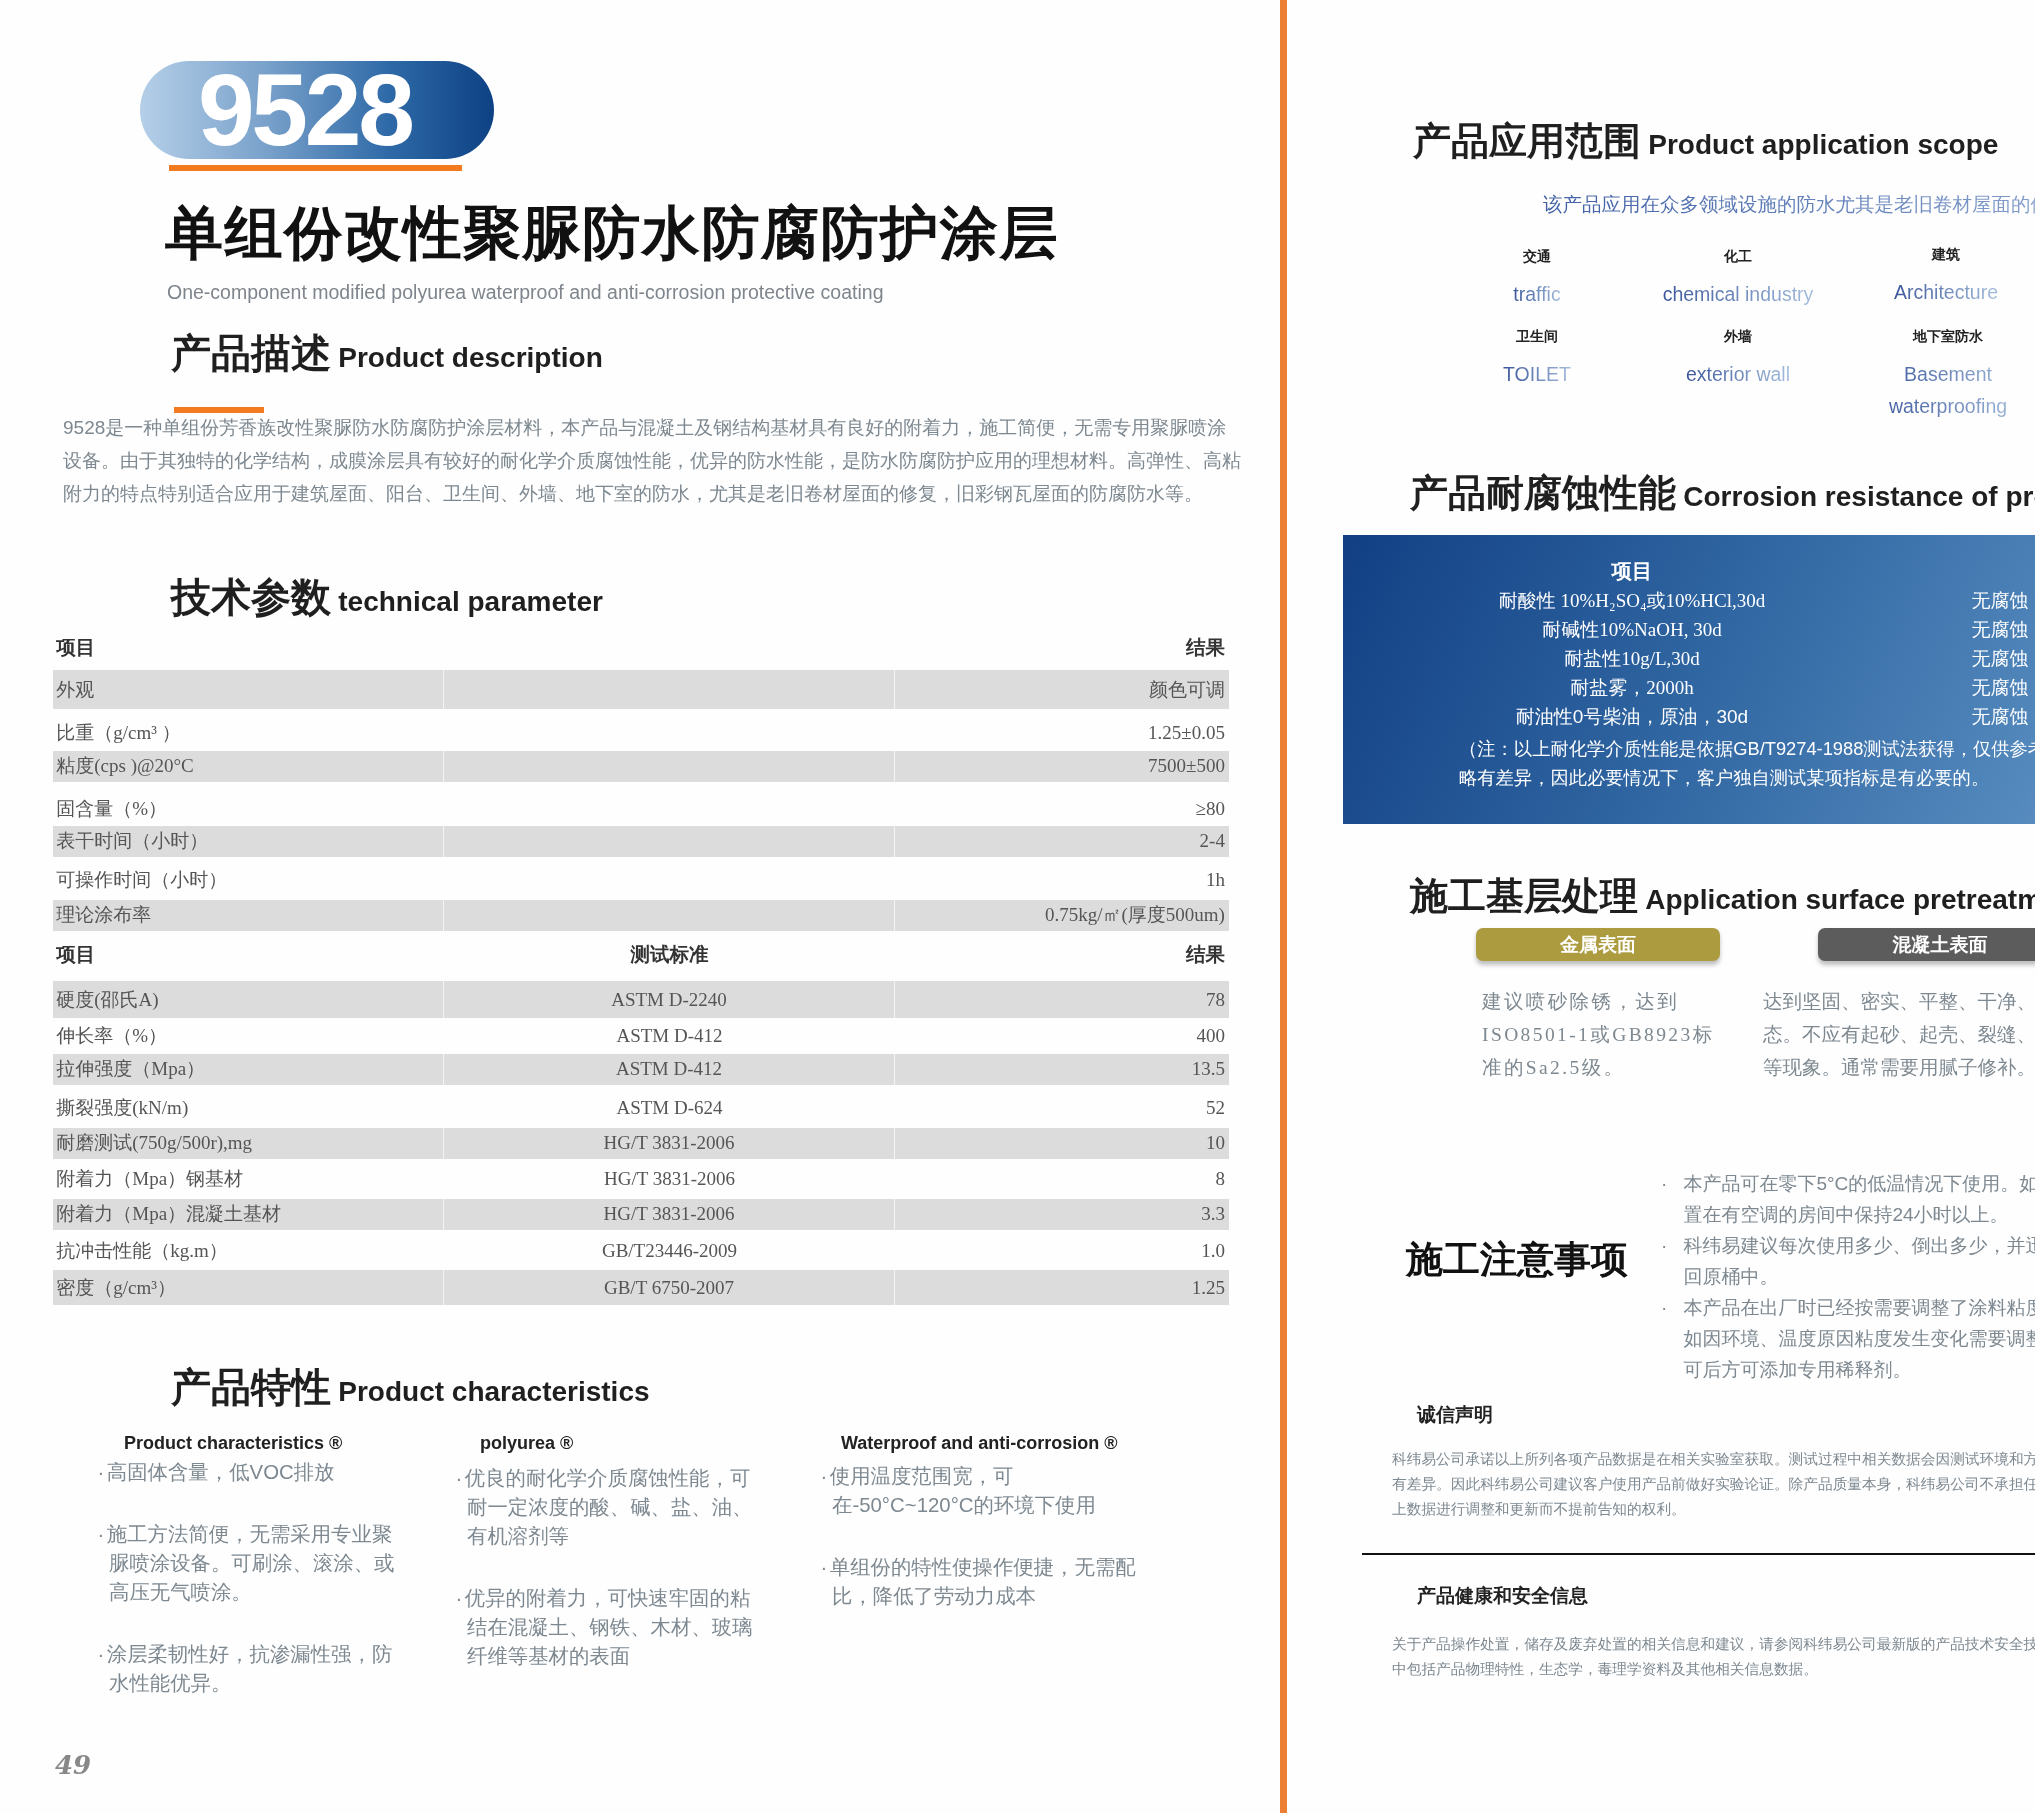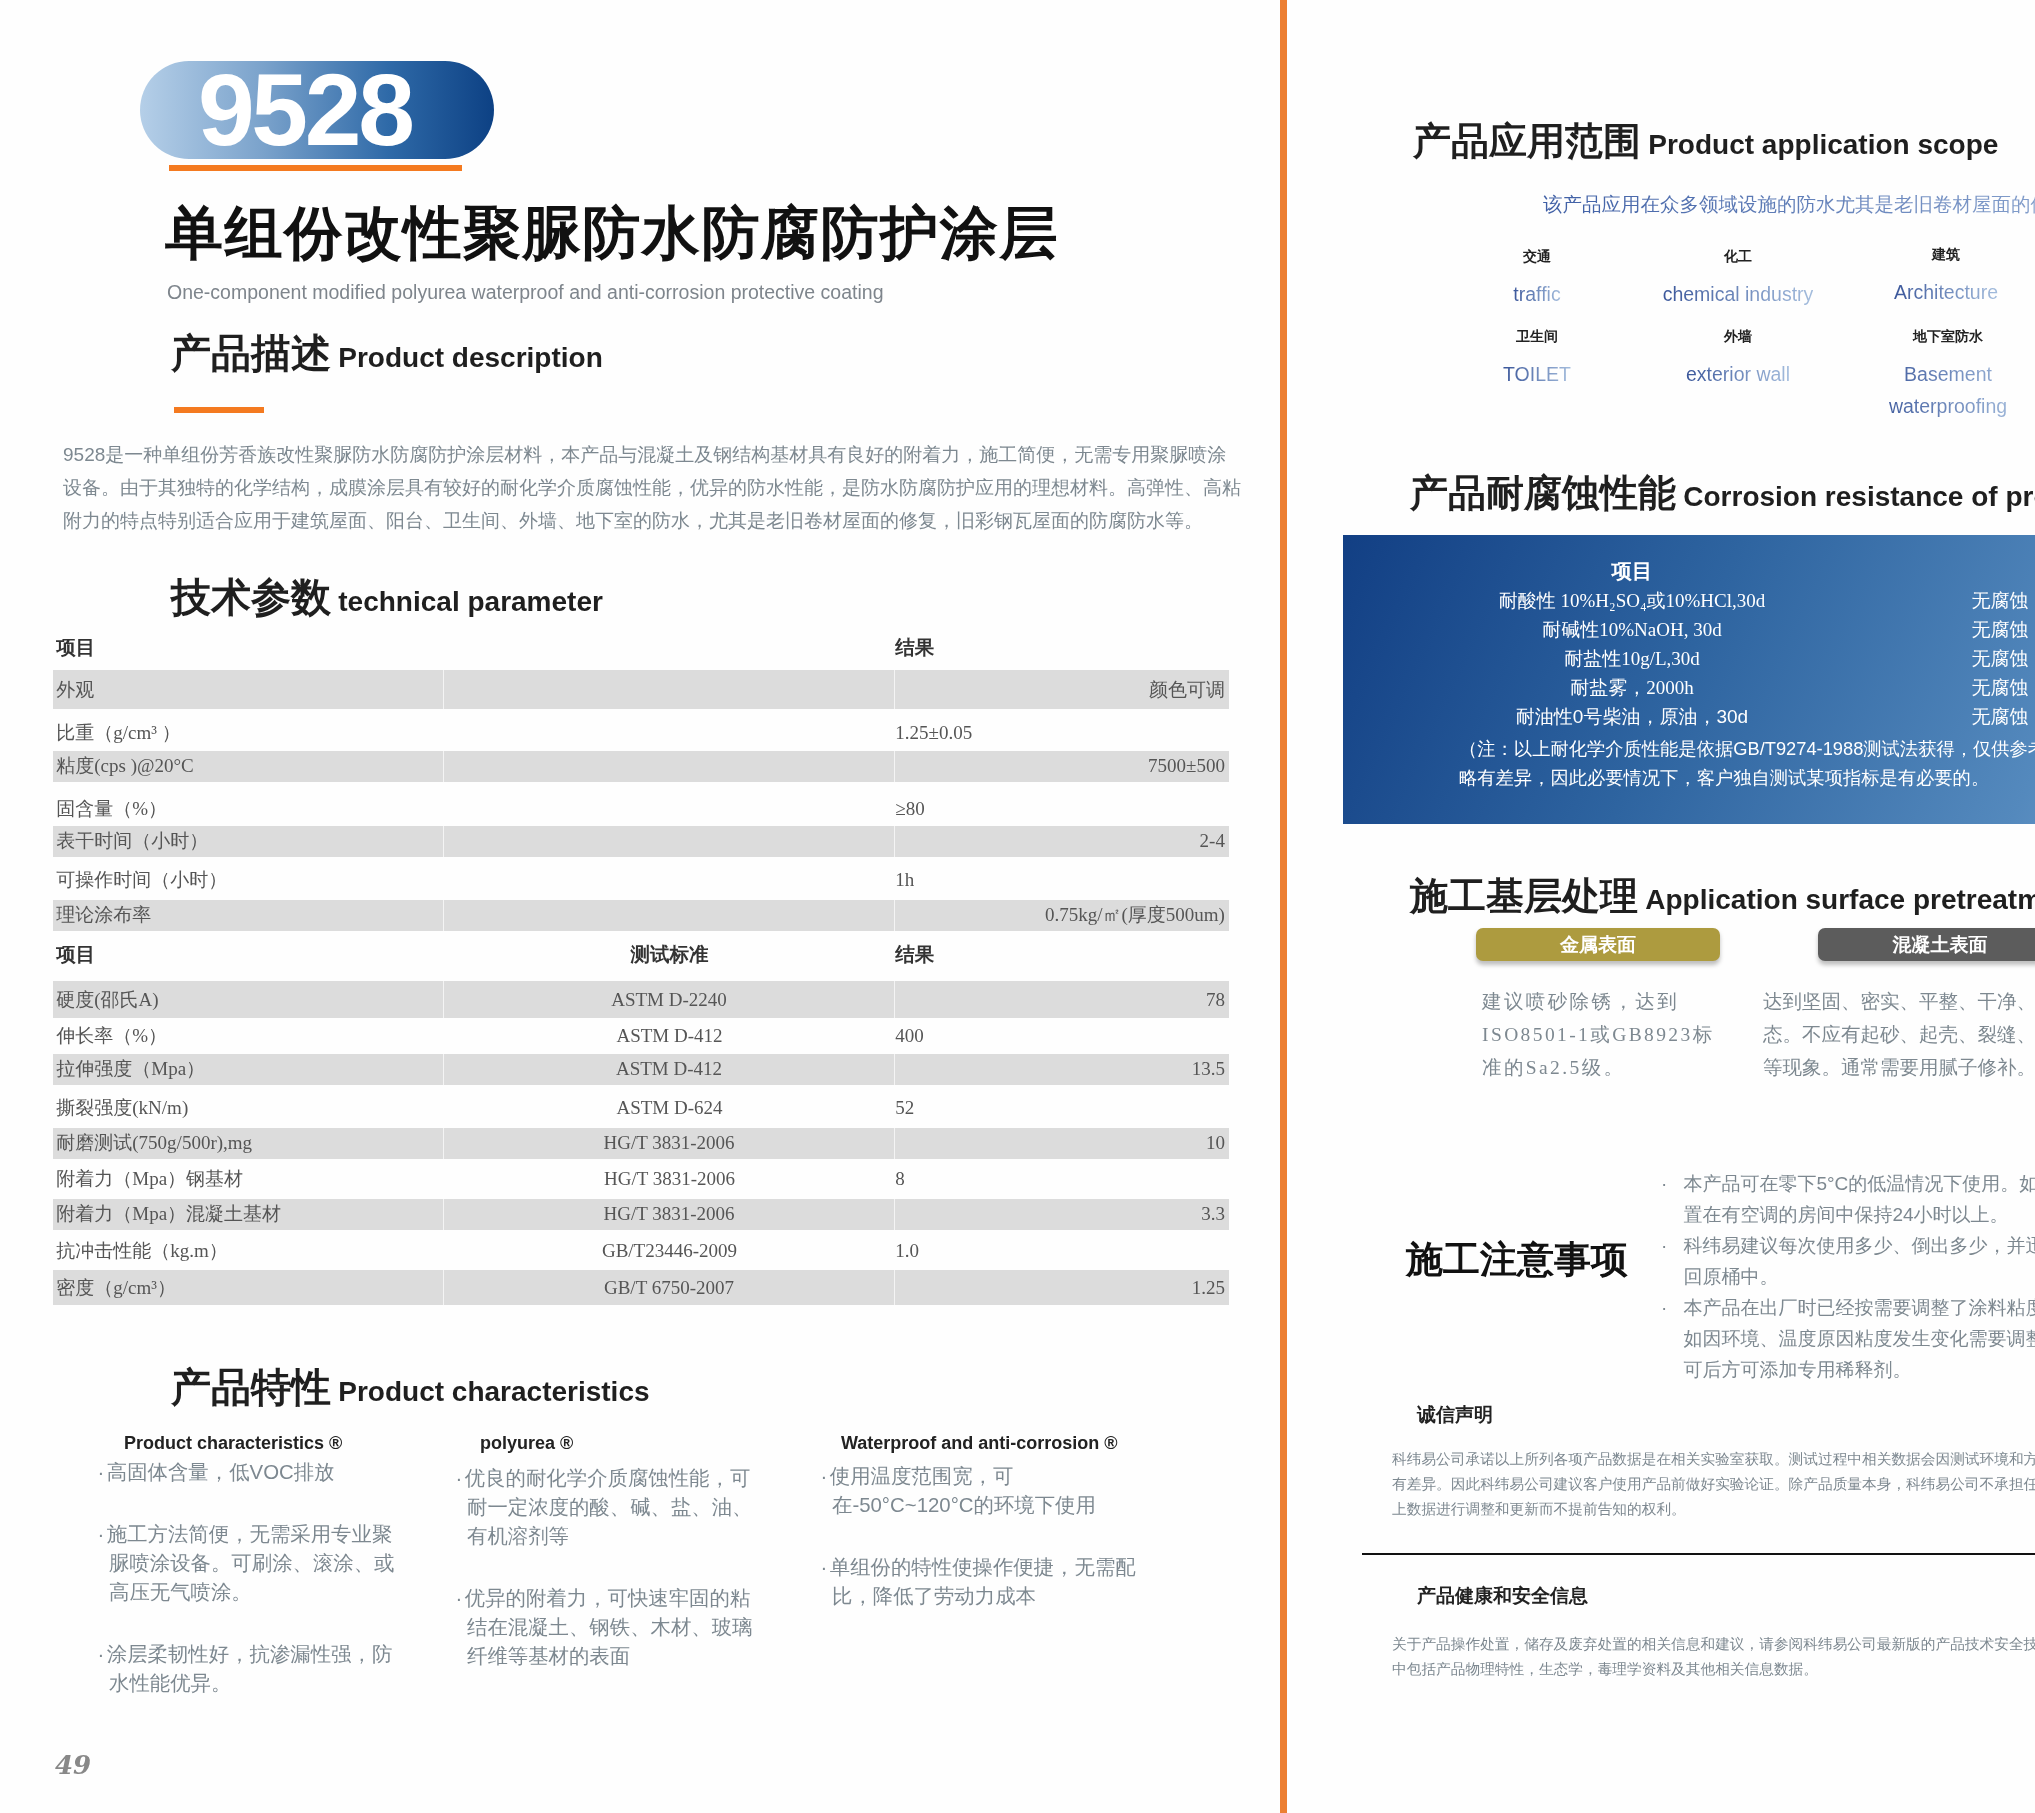--- a/index.html
+++ b/index.html
@@ -17,29 +17,29 @@
   .badge span { color:#fff; font-weight:bold; font-size: 102px; letter-spacing: -3.3px; line-height:1; margin-left:-24.4px; }
   .badge-underline { left: 169px; top: 165px; width: 293px; height: 5.7px; background:#f47a20; }
   .main-title { left: 165px; top: 195px; font-size: 58px; font-weight: bold; color:#111; letter-spacing: 1.6px; white-space:nowrap; }
   .main-subtitle { left: 167px; top: 281px; font-size: 19.5px; color:#7e858c; white-space:nowrap; }
 
   .sec-title { white-space:nowrap; color:#1f1f1f; font-weight:bold; }
   .sec-title .cn { font-size: 40px; }
   .sec-title .en { font-size: 28px; margin-left: 7.3px; }
   .orange-bar { height: 5.7px; background:#f47a20; }
 
-  .desc { left: 63px; top: 438px; width: 1180px; font-size: 19px; line-height: 33px; color:#7d8890; }
+  .desc { left: 63px; top: 411px; width: 1180px; font-size: 19px; line-height: 33px; color:#7d8890; }
 
   
   .ptable { left: 53px; width: 1176px; }
   .prow { position:absolute; left:0; width:1176px; display:flex; font-family:"Liberation Serif","DejaVu Serif",serif; color:#555; font-size: 19px; align-items:center; }
   .prow.shaded { background:#dcdcdc; }
   .prow .c1 { width: 391px; padding-left: 3.3px; }
   .prow .c2 { width: 452px; text-align:center; }
-  .prow .c3 { width: 334px; padding-right: 4.1px; }
+  .prow .c3 { width: 334px; text-align:right; padding-right: 4.1px; }
   .prow.shaded .c1, .prow.shaded .c2 { border-right: 1.6px solid #f4f4f4; height:100%; display:flex; align-items:center; }
   .prow.shaded .c2 { justify-content:center; }
   .prow.shaded .c3 { height:100%; display:flex; align-items:center; justify-content:flex-end; }
   .phead { color:#333; font-family:"Liberation Sans","DejaVu Sans",sans-serif; font-weight:bold; font-size: 19.5px; }
 
   
   .char-col-title { font-size: 18px; font-weight:bold; color:#222; white-space:nowrap; }
   .char-item { font-size: 20.4px; line-height: 29px; color:#7d8890; }
   .char-item .dot { margin-right: 2.4px; }
 

